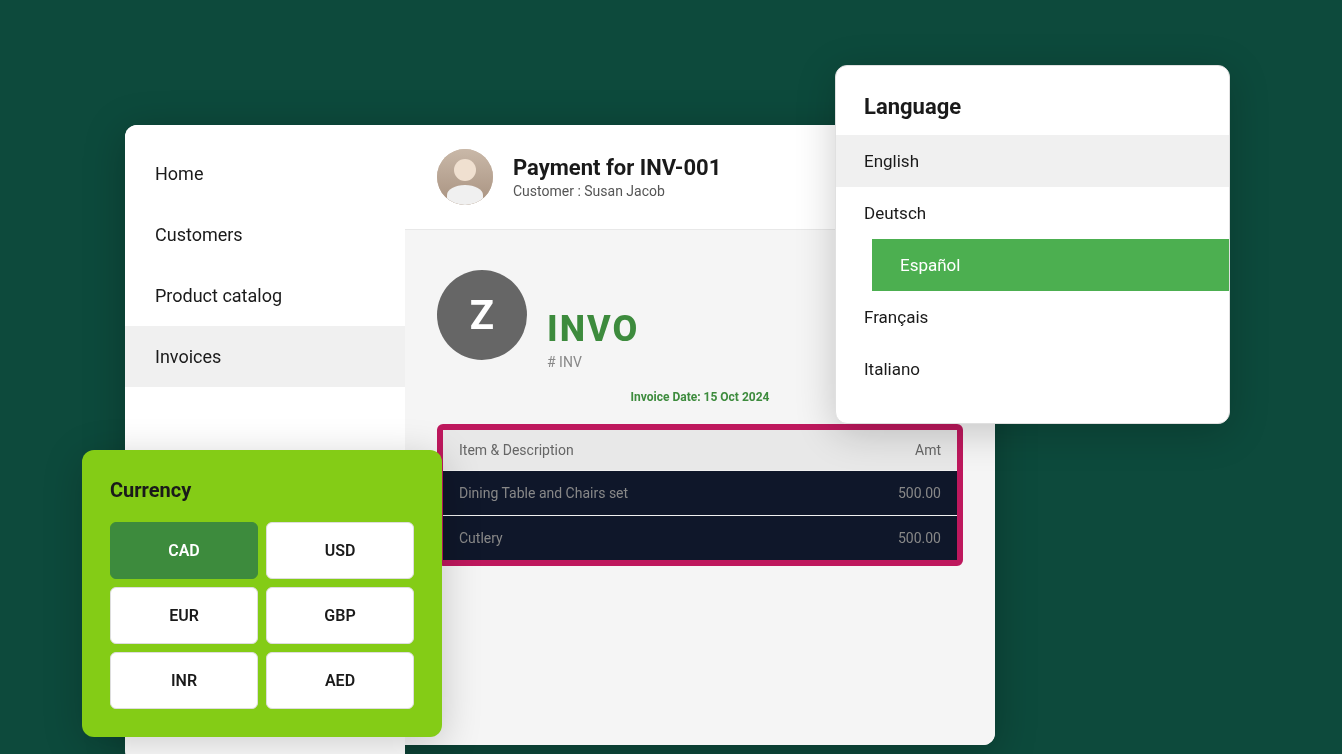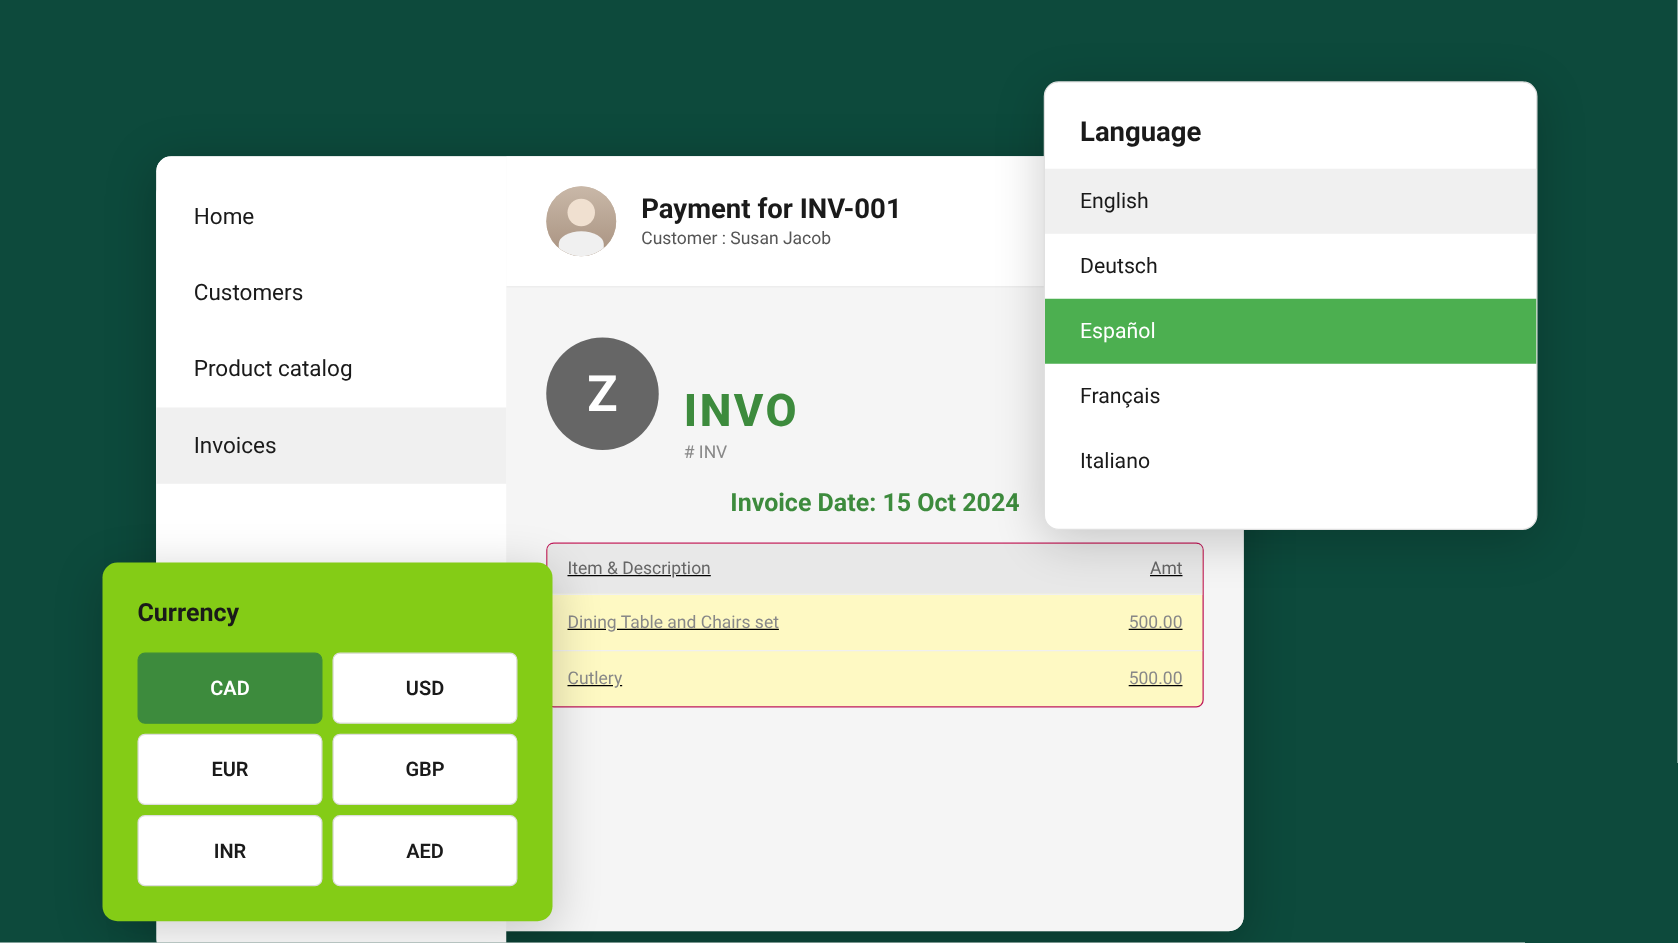--- a/index.html
+++ b/index.html
@@ -155,35 +155,34 @@
       color: #3d8b3d;
       letter-spacing: 2px;
     }
     .invoice-number {
       font-size: 14px;
       color: #888;
       margin-top: 4px;
     }
 
     .invoice-date {
-      font-size: 20px;
+      font-size: 12px;
       font-weight: 700;
       color: #3d8b3d;
       width: 100%;
       text-align: center;
     }
 
     
     .invoice-table {
       width: 100%;
-      border: 1px solid #be185d;
+      border: 6px solid #be185d;
       border-radius: 6px;
       overflow: hidden;
-      background: #fef9c3;
-      text-decoration: underline;
+      background: #0f172a;
     }
     .table-header {
       display: flex;
       background: #e8e8e8;
       padding: 12px 16px;
     }
     .table-header .col-desc {
       flex: 1;
       font-size: 14px;
       color: #666;
@@ -275,20 +274,21 @@
       font-size: 17px;
       color: #1a1a1a;
       cursor: pointer;
     }
     .language-item.selected-bg {
       background: #f0f0f0;
     }
     .language-item.active {
       background: #4caf50;
       color: #fff;
+      margin-left: 36px;
     }
   </style>
 </head>
 <body>
 
 <div class="app-panel">
 
   <div class="sidebar">
   </div>
 

